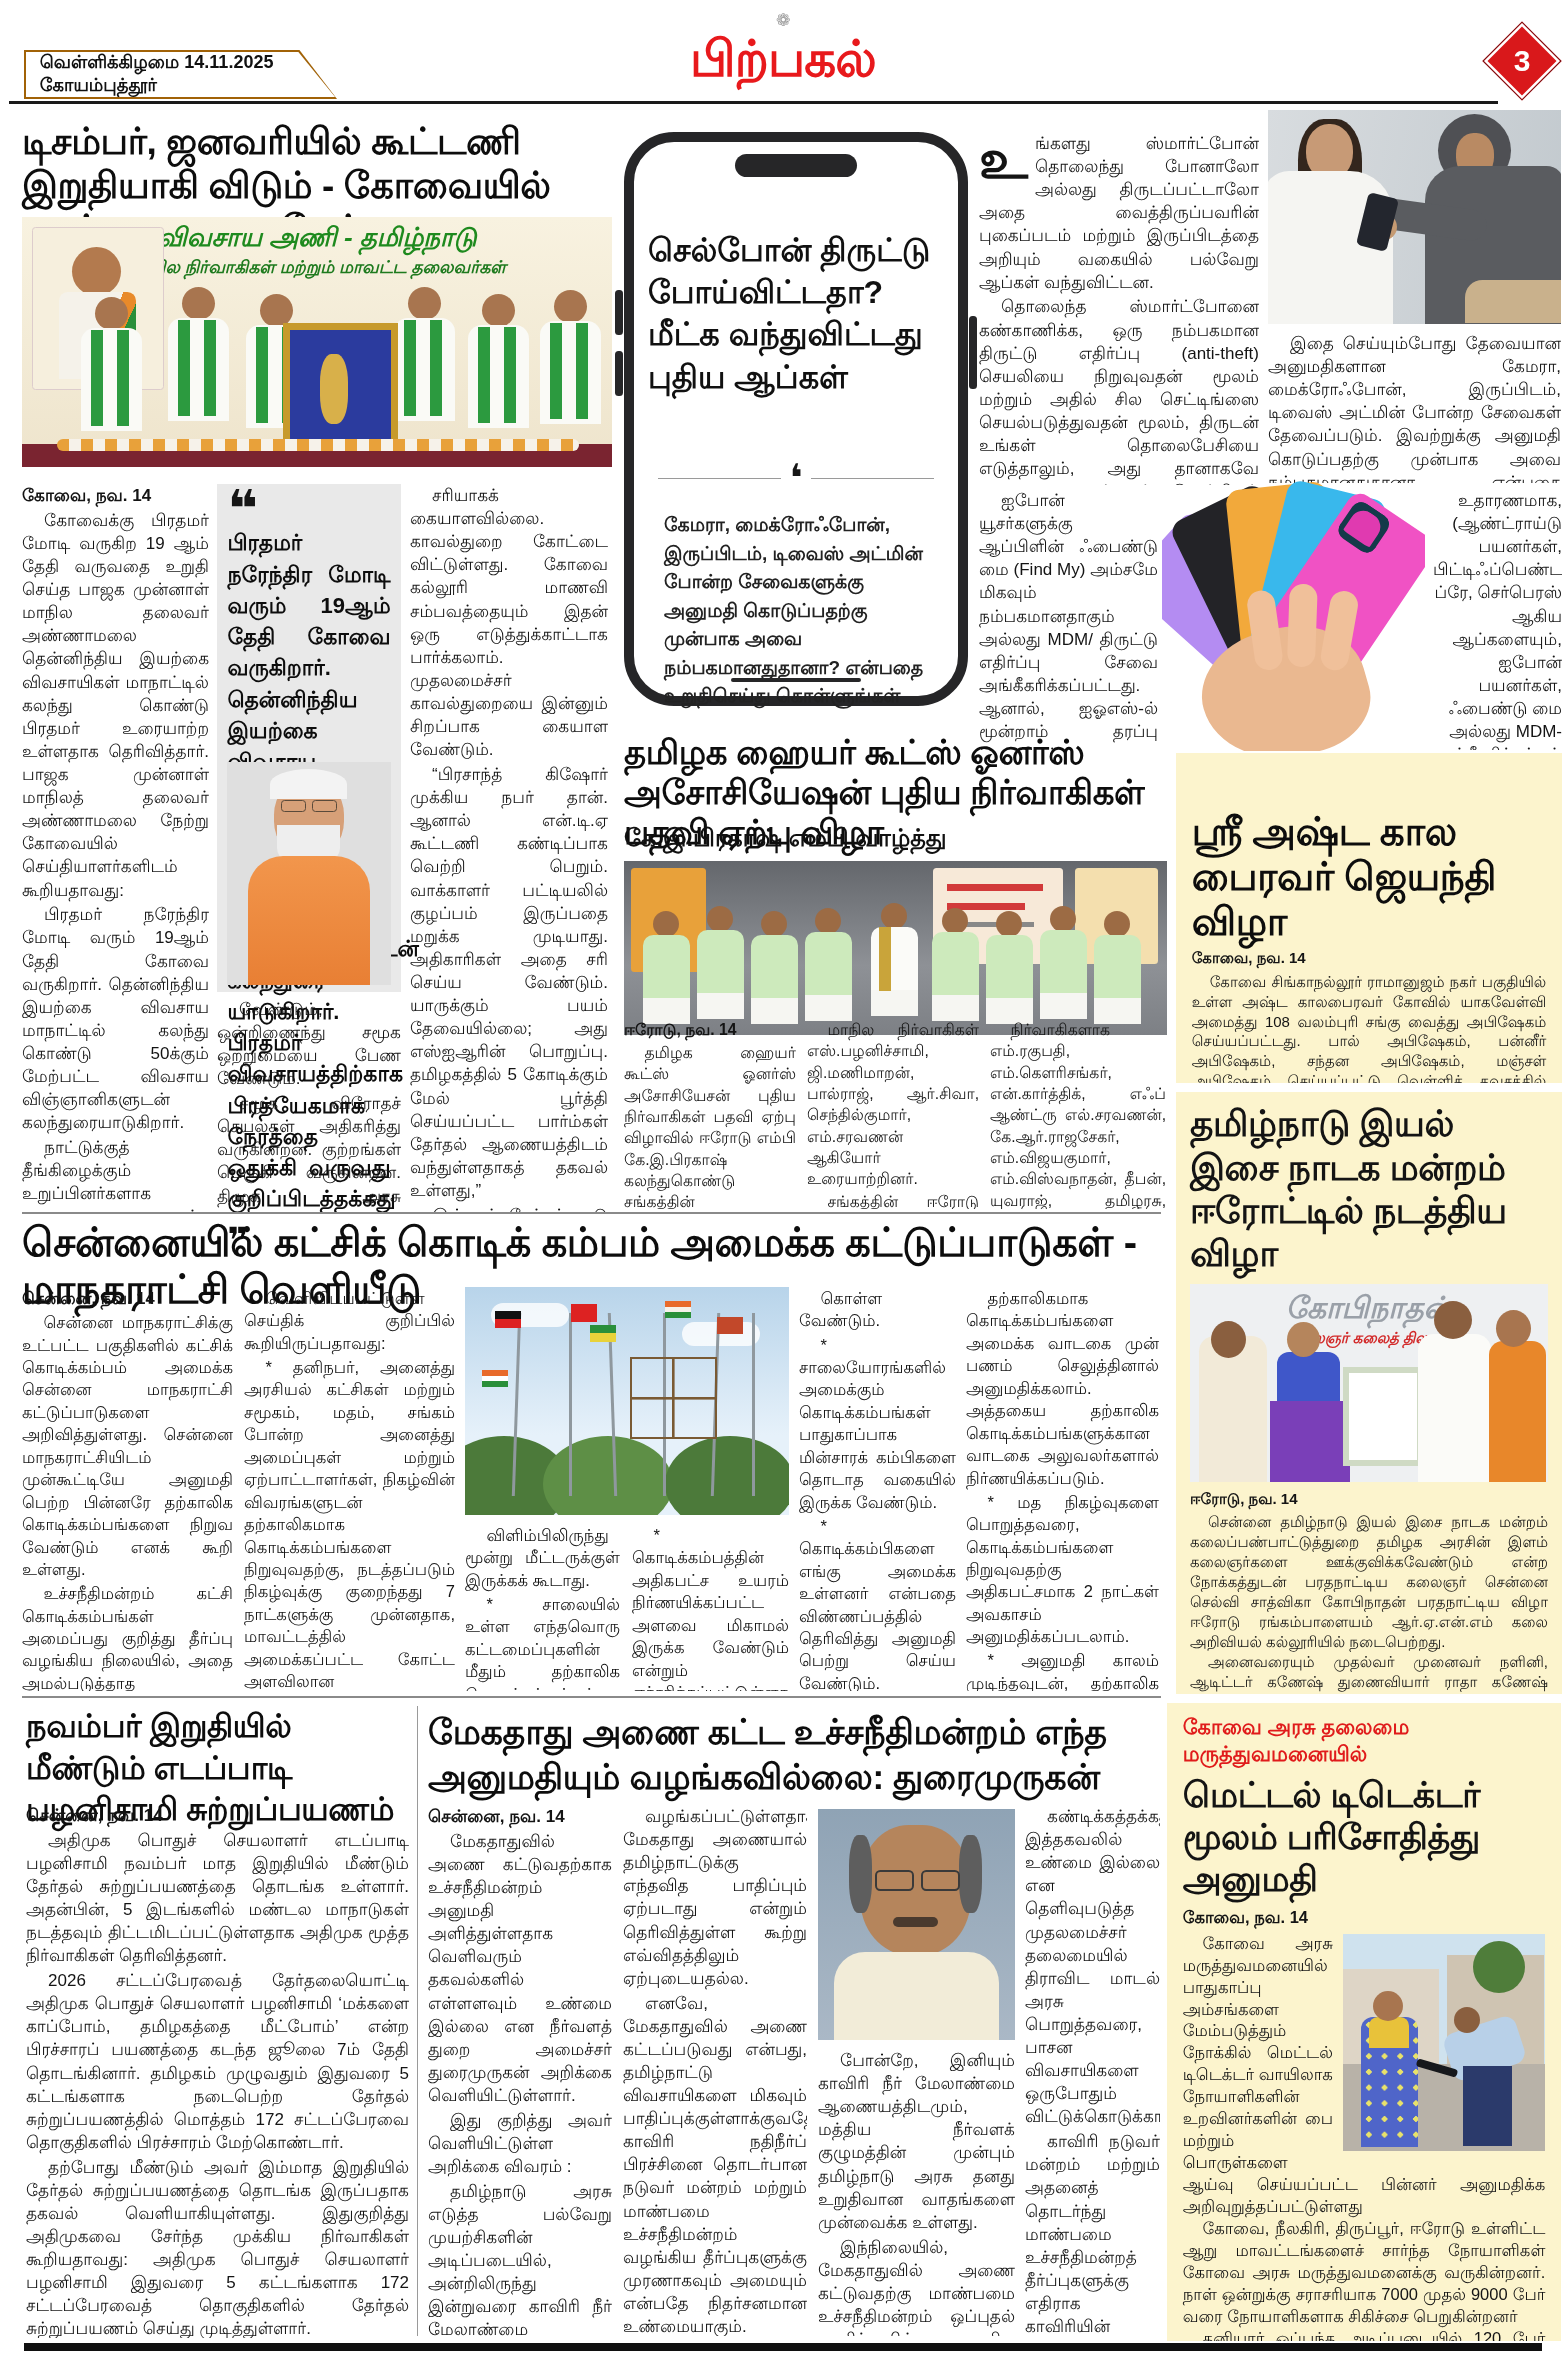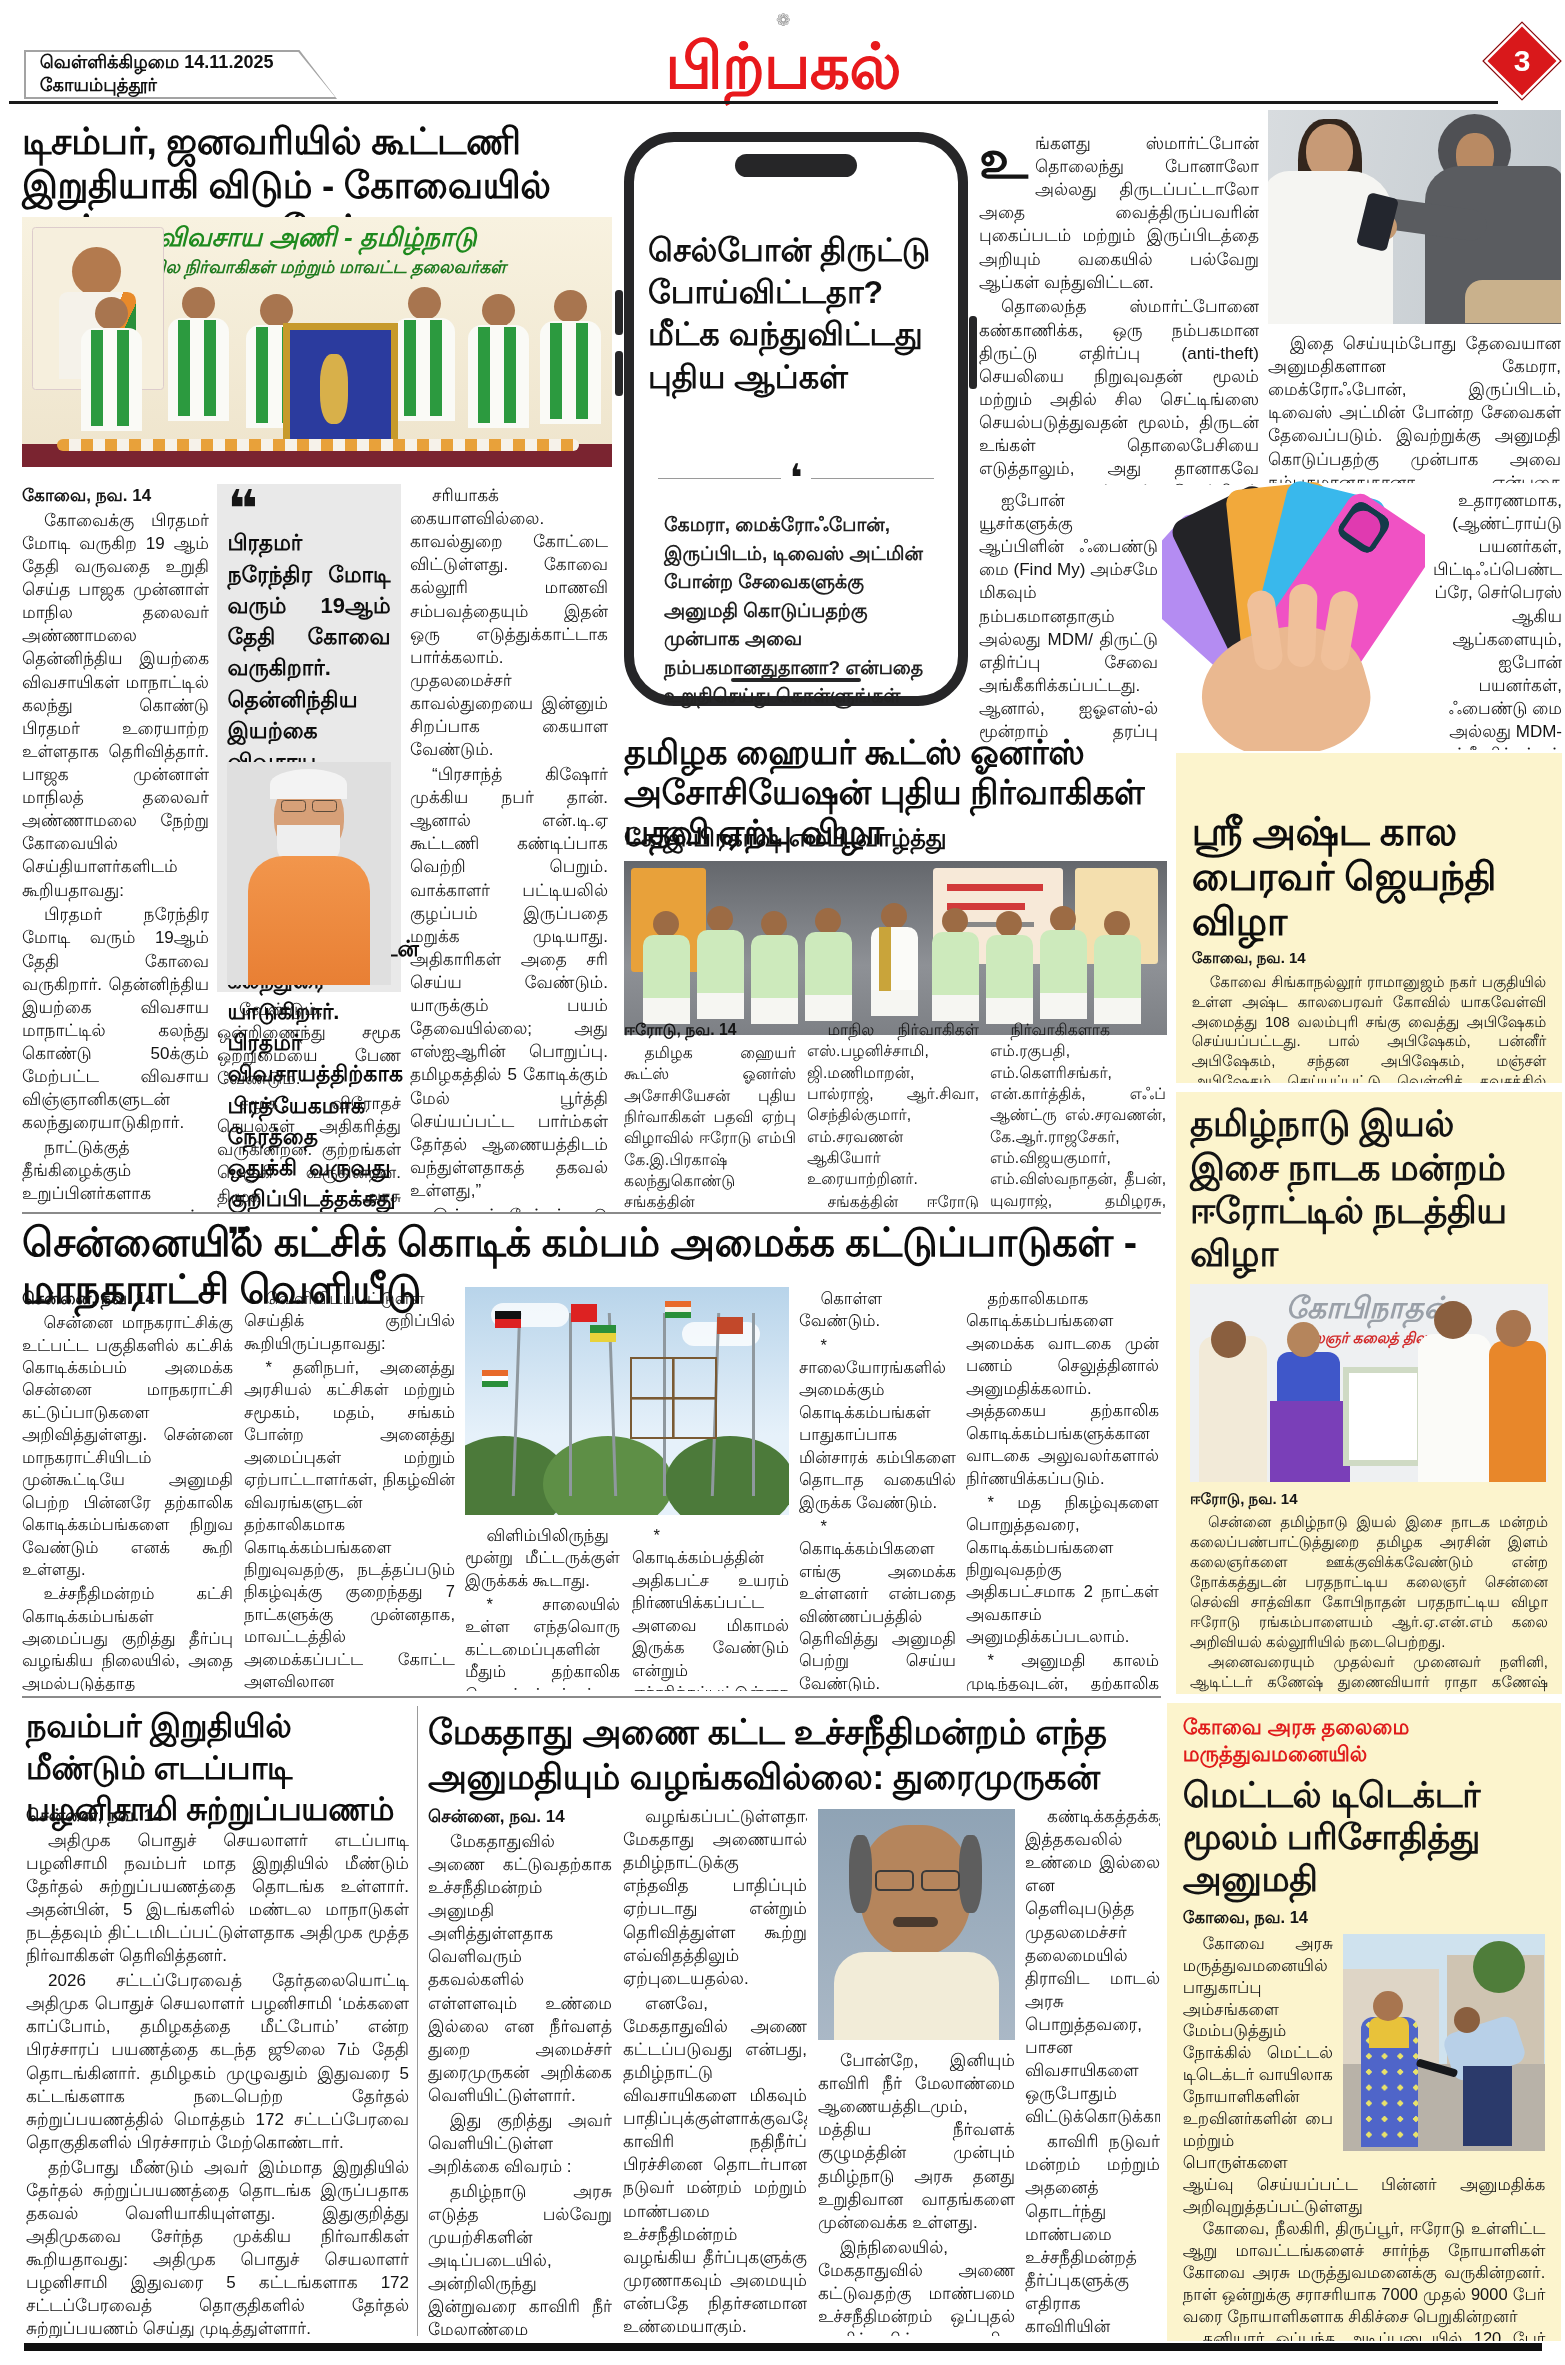--- a/index.html
+++ b/index.html
@@ -1,25 +1,25 @@
 <!DOCTYPE html>
 <html style="font-size:14px"><head>
 <meta charset="utf-8">
 <style>
   html,body{margin:0;padding:0;background:#777;}
   #page{position:relative;width:1565px;height:2366px;background:#fff;margin:0 auto;
         font-family:"Liberation Sans","DejaVu Sans",sans-serif;color:#141414;overflow:hidden;}
   .abs{position:absolute;}
   
-  .db-outer{left:24px;top:50px;width:313px;height:49px;background:#a3a3a3;
+  .db-outer{left:24px;top:50px;width:313px;height:49px;background:#a16207;
             clip-path:polygon(0 0,88% 0,100% 100%,0 100%);}
   .db-inner{position:absolute;inset:1.7px;background:#fff;clip-path:polygon(0 0,88% 0,100% 100%,0 100%);
             display:flex;align-items:center;padding-left:14px;font-size:18px;font-weight:bold;color:#111;}
   .mast-orn{left:609px;top:10.4px;width:348px;text-align:center;font-size:17.4px;color:#999;}
-  .mast{left:609px;top:30px;width:348px;text-align:center;font-size:63px;font-weight:bold;color:#e8191c;letter-spacing:-0.9px;}
+  .mast{left:609px;top:30px;width:348px;text-align:center;font-size:50px;font-weight:bold;color:#e8191c;letter-spacing:-0.9px;}
   .hdr-rule{left:8.7px;top:101px;width:1489px;height:2.6px;background:#1a1a1a;}
   .diamond{left:1494px;top:33px;width:54px;height:54px;background:#d9181b;border:1.7px solid #7a1012;
            transform:rotate(45deg);box-shadow:inset 0 0 0 2.6px #fff;}
   .diamond span{position:absolute;inset:0;display:flex;align-items:center;justify-content:center;
            transform:rotate(-45deg);color:#fff;font-size:30px;font-weight:bold;}
   
   .h1{position:absolute;font-weight:bold;color:#0d0d0d;line-height:1.18;letter-spacing:-0.4px;}
   .col{position:absolute;font-size:17px;line-height:1.36;text-align:justify;overflow:hidden;}
   .col p{margin:0 0 1.7px;text-indent:1.3em;}
   .col p:first-child{text-indent:1.3em;}

